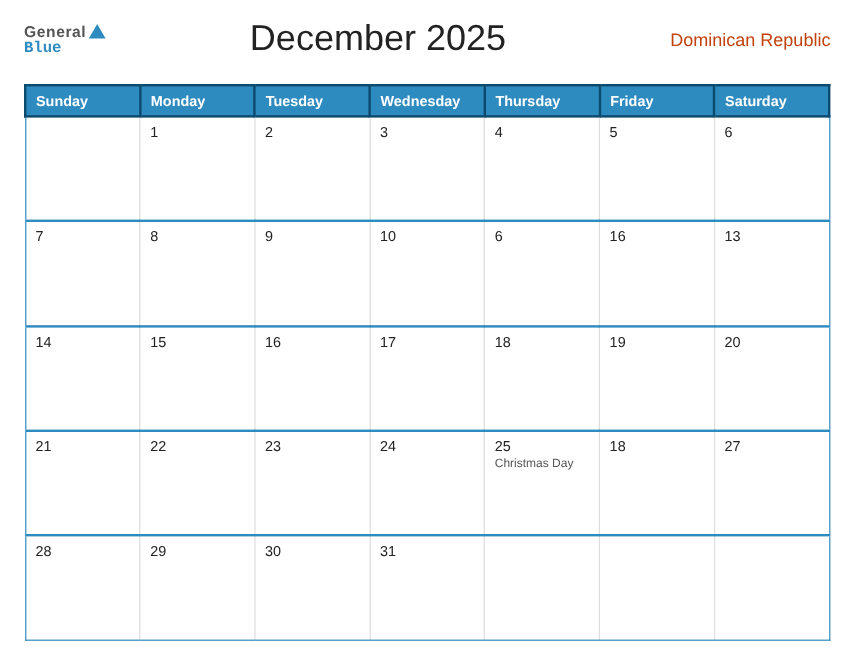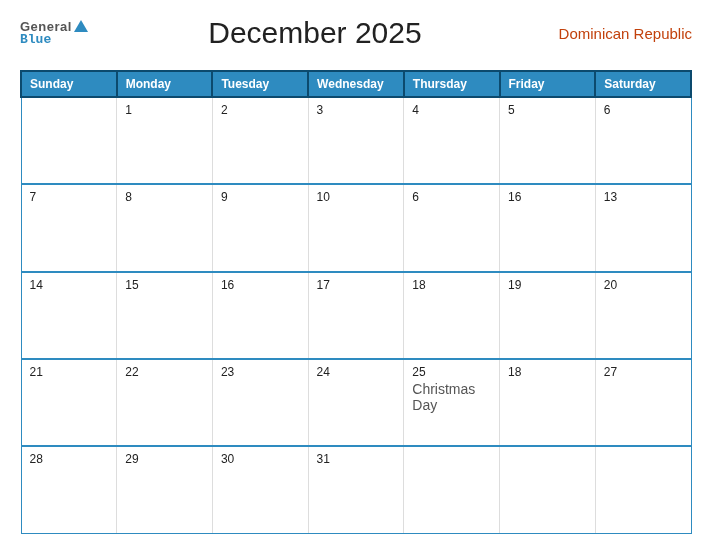--- a/index.html
+++ b/index.html
@@ -118,21 +118,21 @@
       border-bottom: 1px solid #2e8bc0;
     }
 
     .day-number {
       font-size: 12px;
       color: #222;
       display: block;
     }
 
     .event-label {
-      font-size: 14px;
+      font-size: 10px;
       color: #555;
       display: block;
       margin-top: 2px;
     }
 
     .empty-cell {
       background: #f5f5f5;
     }
   </style>
 </head>

